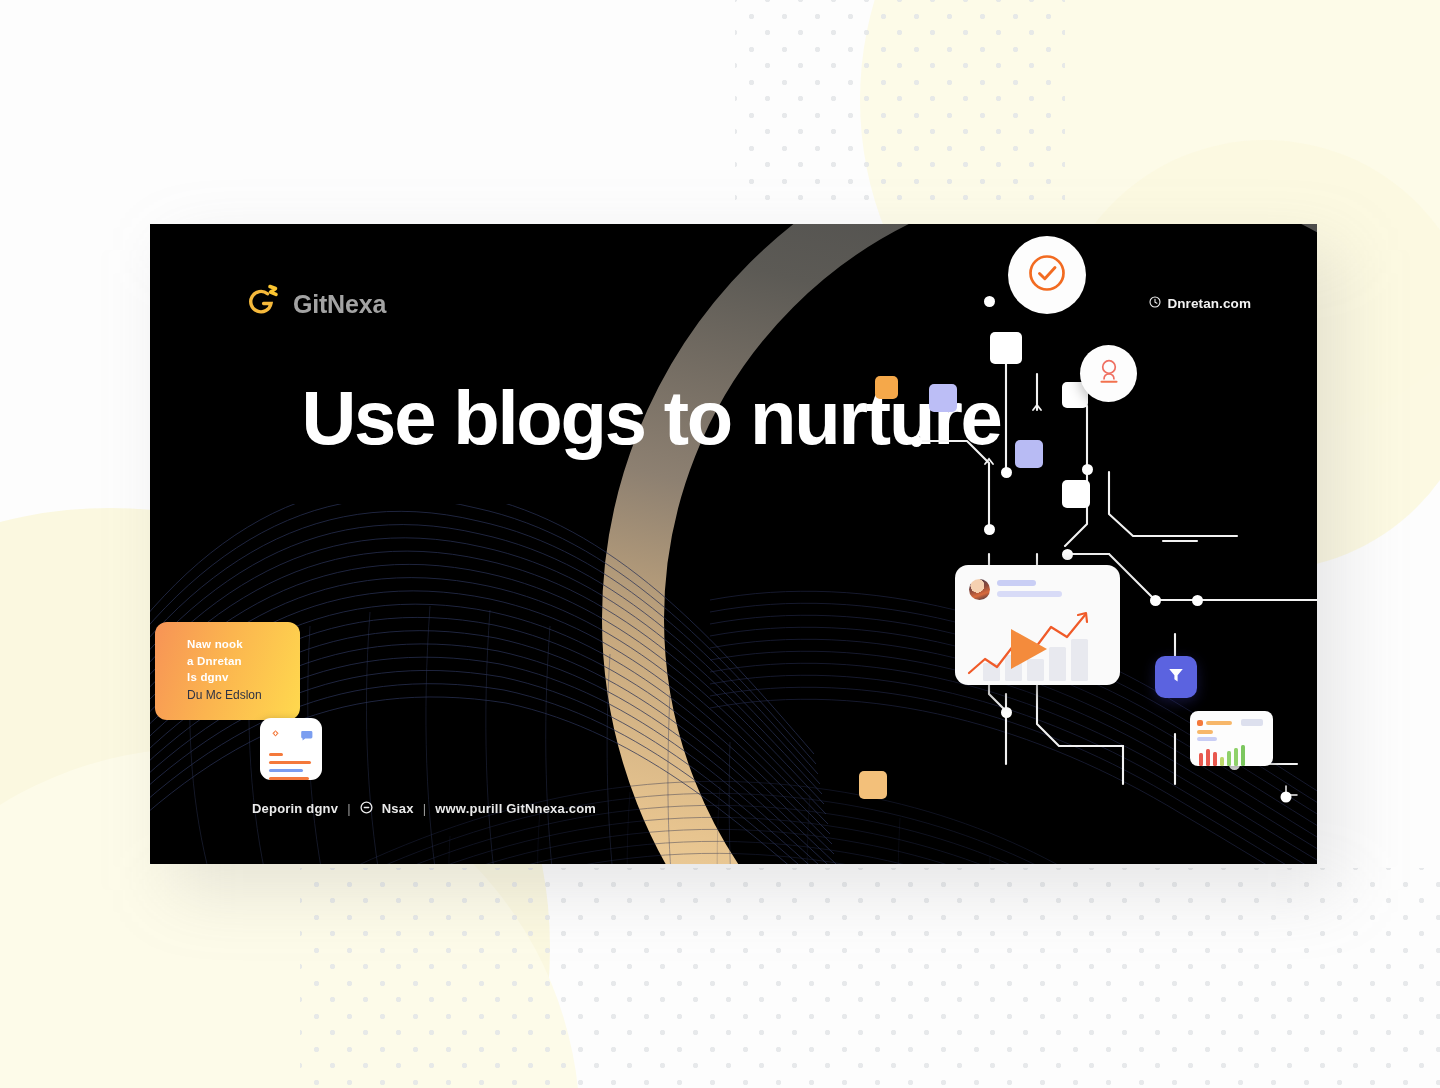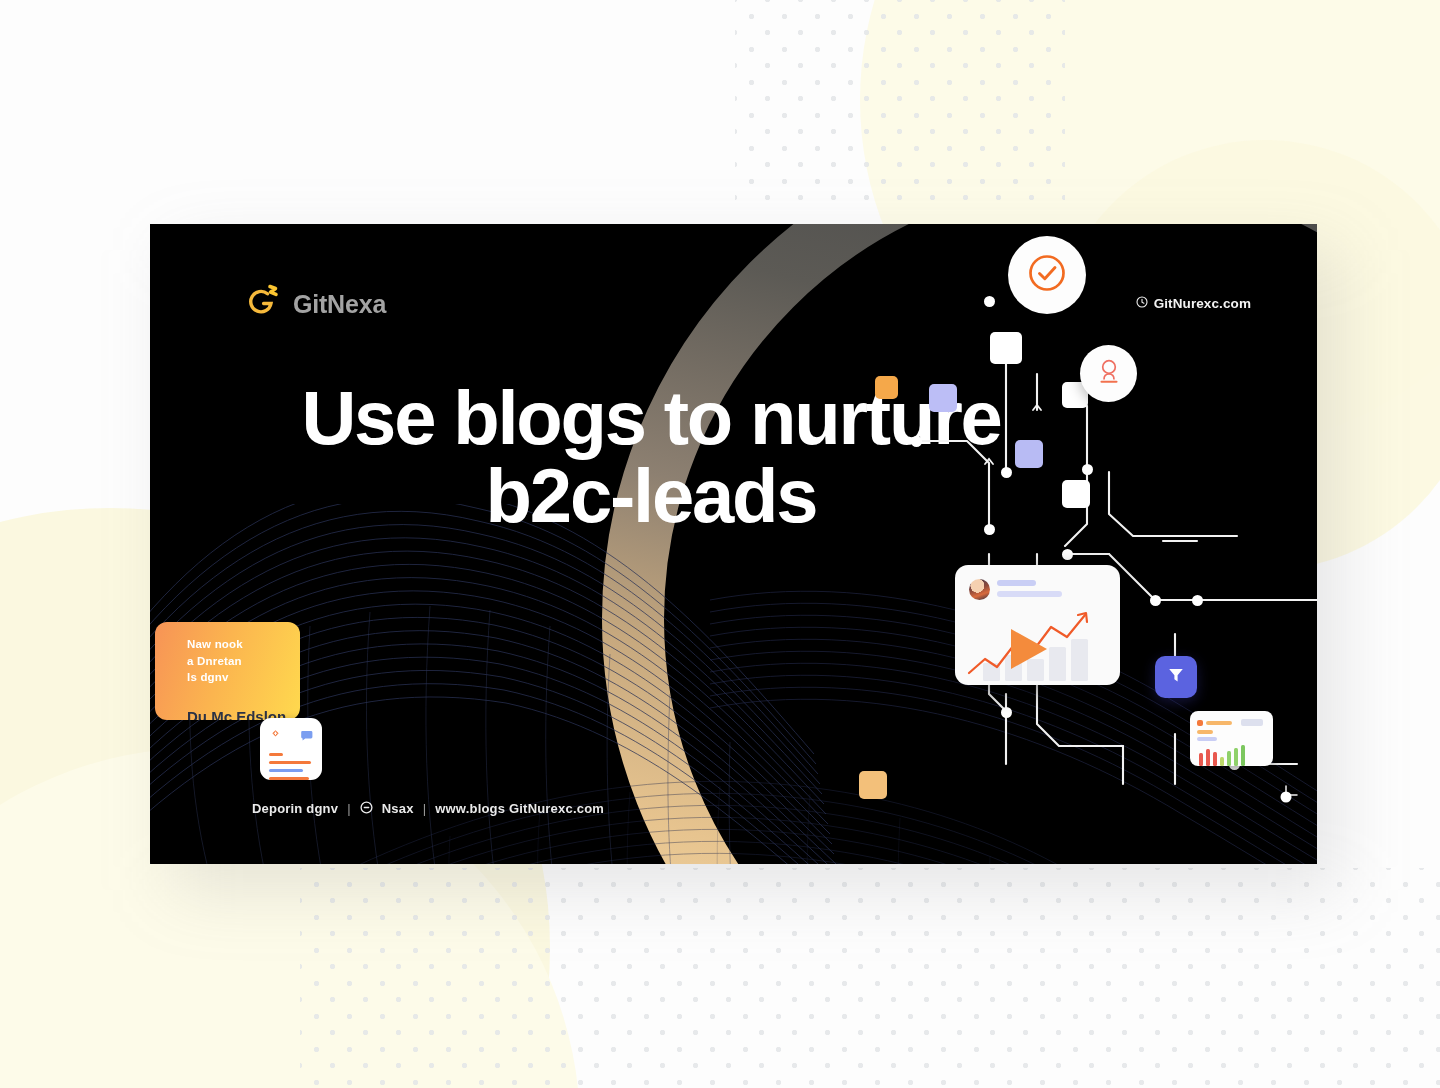--- a/index.html
+++ b/index.html
@@ -149,24 +149,24 @@
   #promo-card .l {
     color: #ffffff;
     font-size: 11.5px;
     font-weight: bold;
     letter-spacing: .2px;
     line-height: 1.45;
     filter: blur(.45px);
     white-space: nowrap;
   }
   #promo-card .sub {
-    margin-top: 22px;
+    margin-top: 2px;
     color: #2c3245;
-    font-size: 15px;
-    font-weight: bold;
+    font-size: 12px;
+    font-weight: normal;
     filter: blur(.45px);
     white-space: nowrap;
   }
 
   
   #doc-card {
     position: absolute;
     left: 110px; top: 494px;
     width: 62px; height: 62px;
     background: #ffffff;
@@ -386,26 +386,25 @@
       <span id="logo-text">GitNexa</span>
     </div>
 
     <div id="top-url">
       <span>
         <svg width="12" height="12" viewBox="0 0 12 12">
           <circle cx="6" cy="6" r="5" fill="none" stroke="#f0f0f0" stroke-width="1.1"></circle>
           <path d="M6 3.3 V6.2 L7.9 7.2" fill="none" stroke="#f0f0f0" stroke-width="1.1" stroke-linecap="round"></path>
         </svg>
       </span>
-      <span>GitNurexc.com</span>
+      <span>Dnretan.com</span>
     </div>
 
     <h1 id="headline">
       <span>Use blogs to nurture</span><br>
-      <span>b2c-leads</span>
     </h1>
 
     <div id="promo-card">
       <div class="l">Naw nook</div>
       <div class="l">a Dnretan</div>
       <div class="l">ls  dgnv</div>
       <div class="sub">Du Mc Edslon</div>
     </div>
 
     <div id="doc-card">
@@ -432,21 +431,21 @@
       <span>Deporin dgnv</span>
       <span class="sep">|</span>
       <span class="glyph">
         <svg width="13" height="13" viewBox="0 0 13 13">
           <circle cx="6.5" cy="6.5" r="5.4" fill="none" stroke="#eaeaea" stroke-width="1.3"></circle>
           <path d="M4.3 6.5 L8.7 6.5" stroke="#eaeaea" stroke-width="1.3" stroke-linecap="round"></path>
         </svg>
       </span>
       <span>Nsax</span>
       <span class="sep">|</span>
-      <span>www.blogs GitNurexc.com</span>
+      <span>www.purill GitNnexa.com</span>
     </div>
 
     <div id="graphic">
       <svg width="420" height="640" viewBox="0 0 420 640">
         <g fill="none" stroke="#f2f2f2" stroke-width="2.1" stroke-linecap="round" stroke-linejoin="round">
 
           <path d="M109 136 V248"></path>
 
           <path d="M20 217 H70 L92 239 V250"></path>
           <path d="M92 250 V305"></path>

